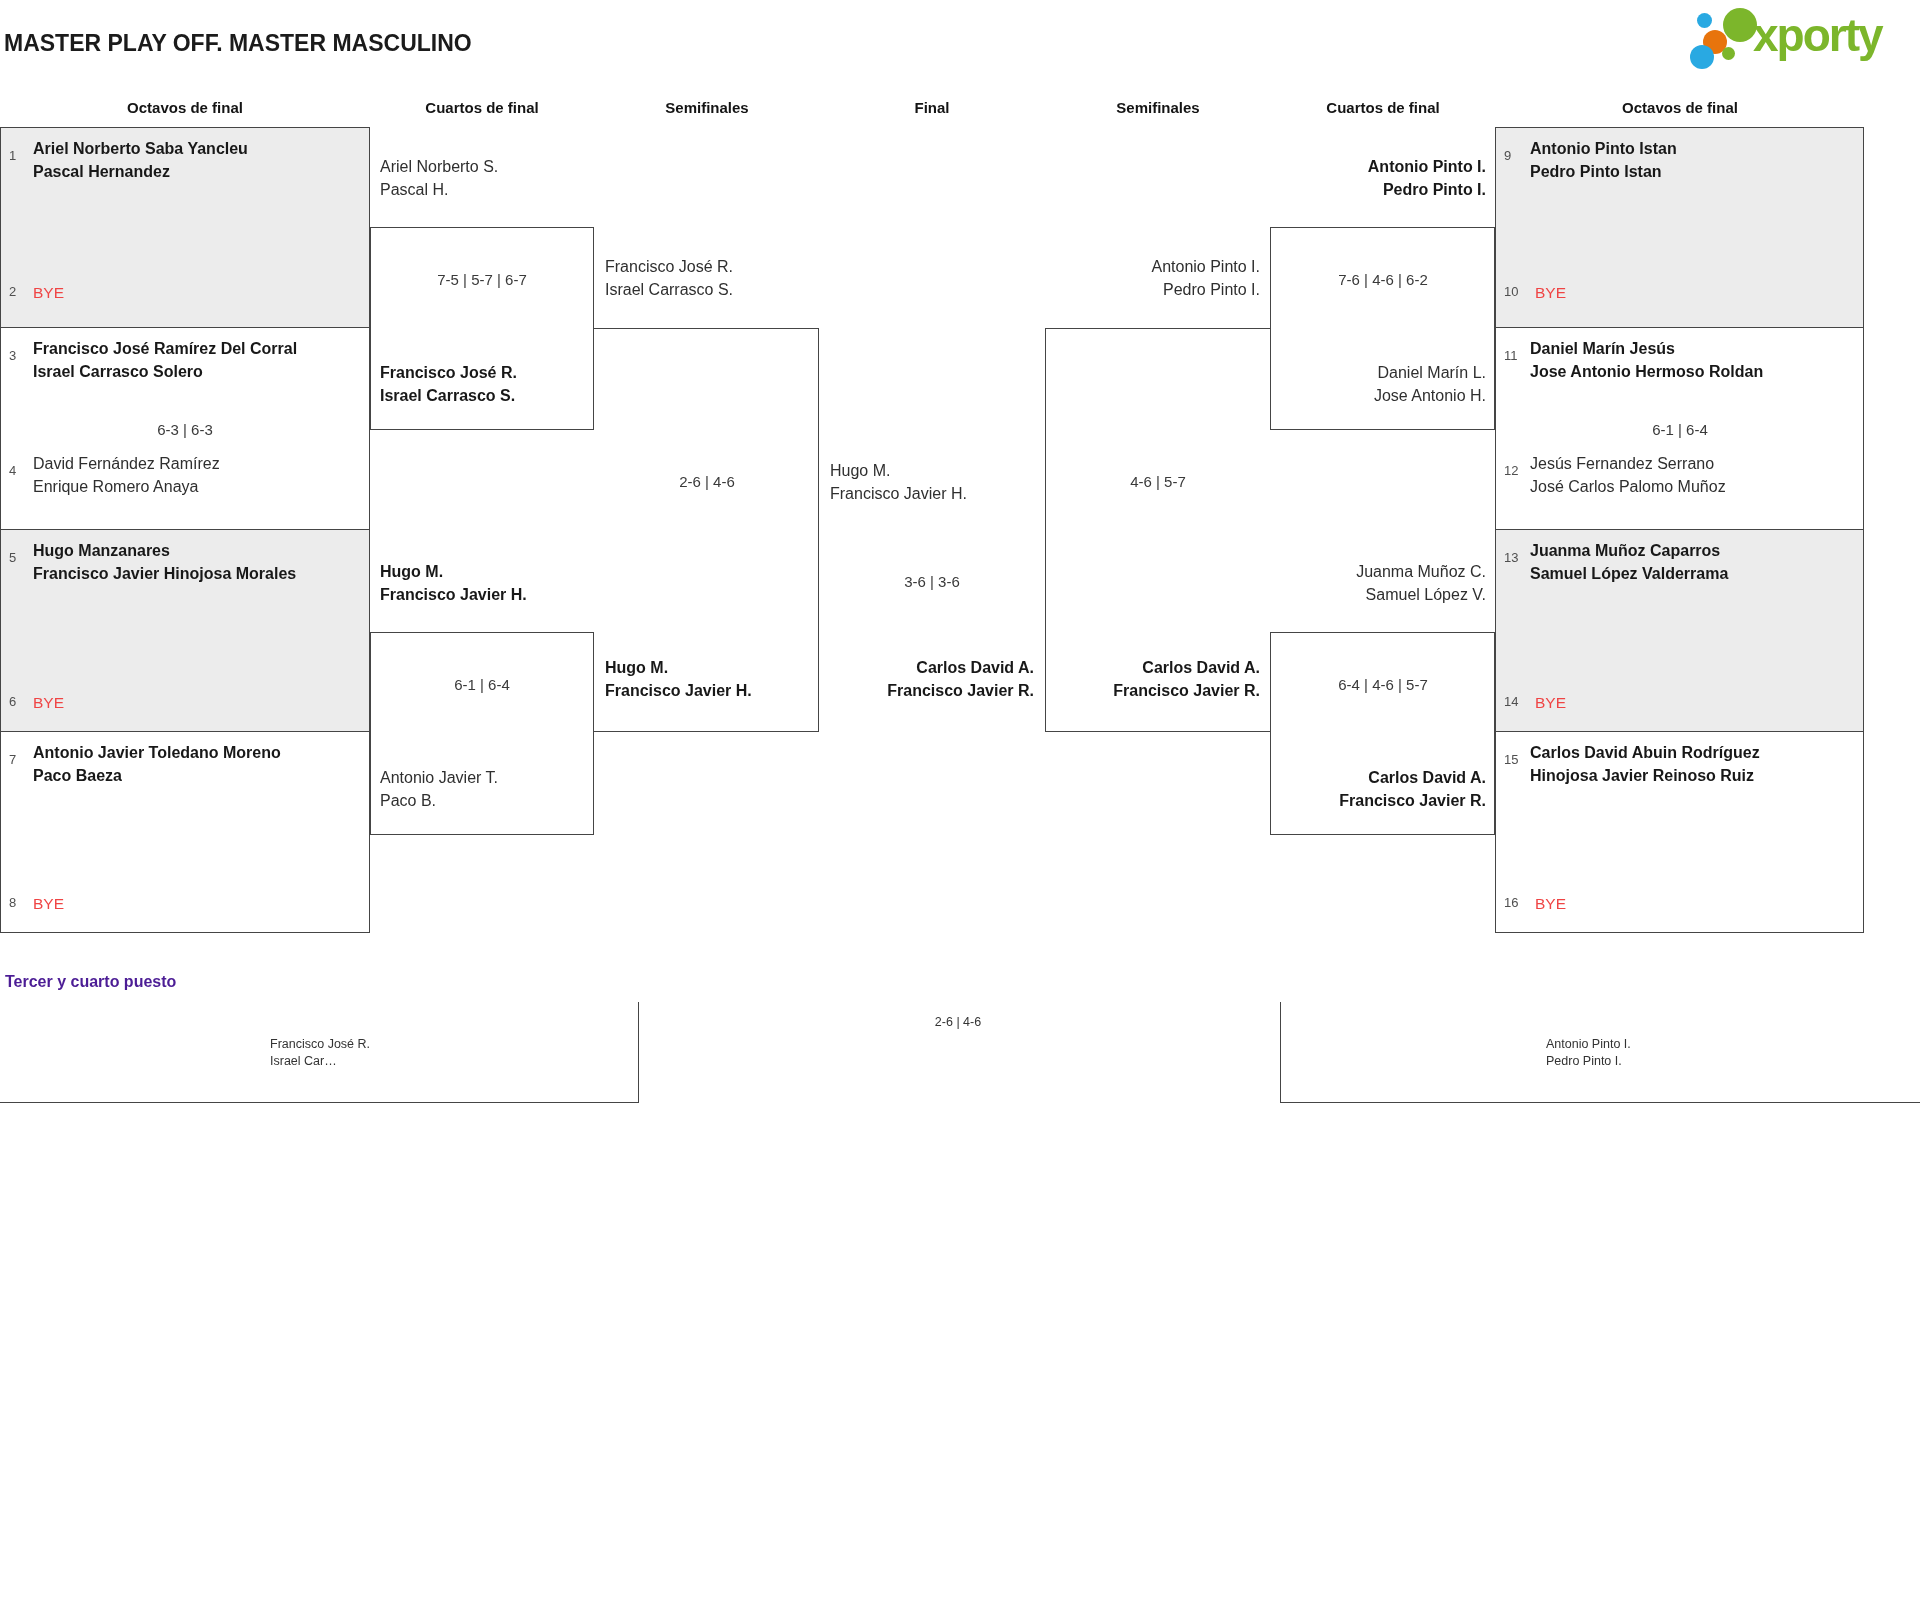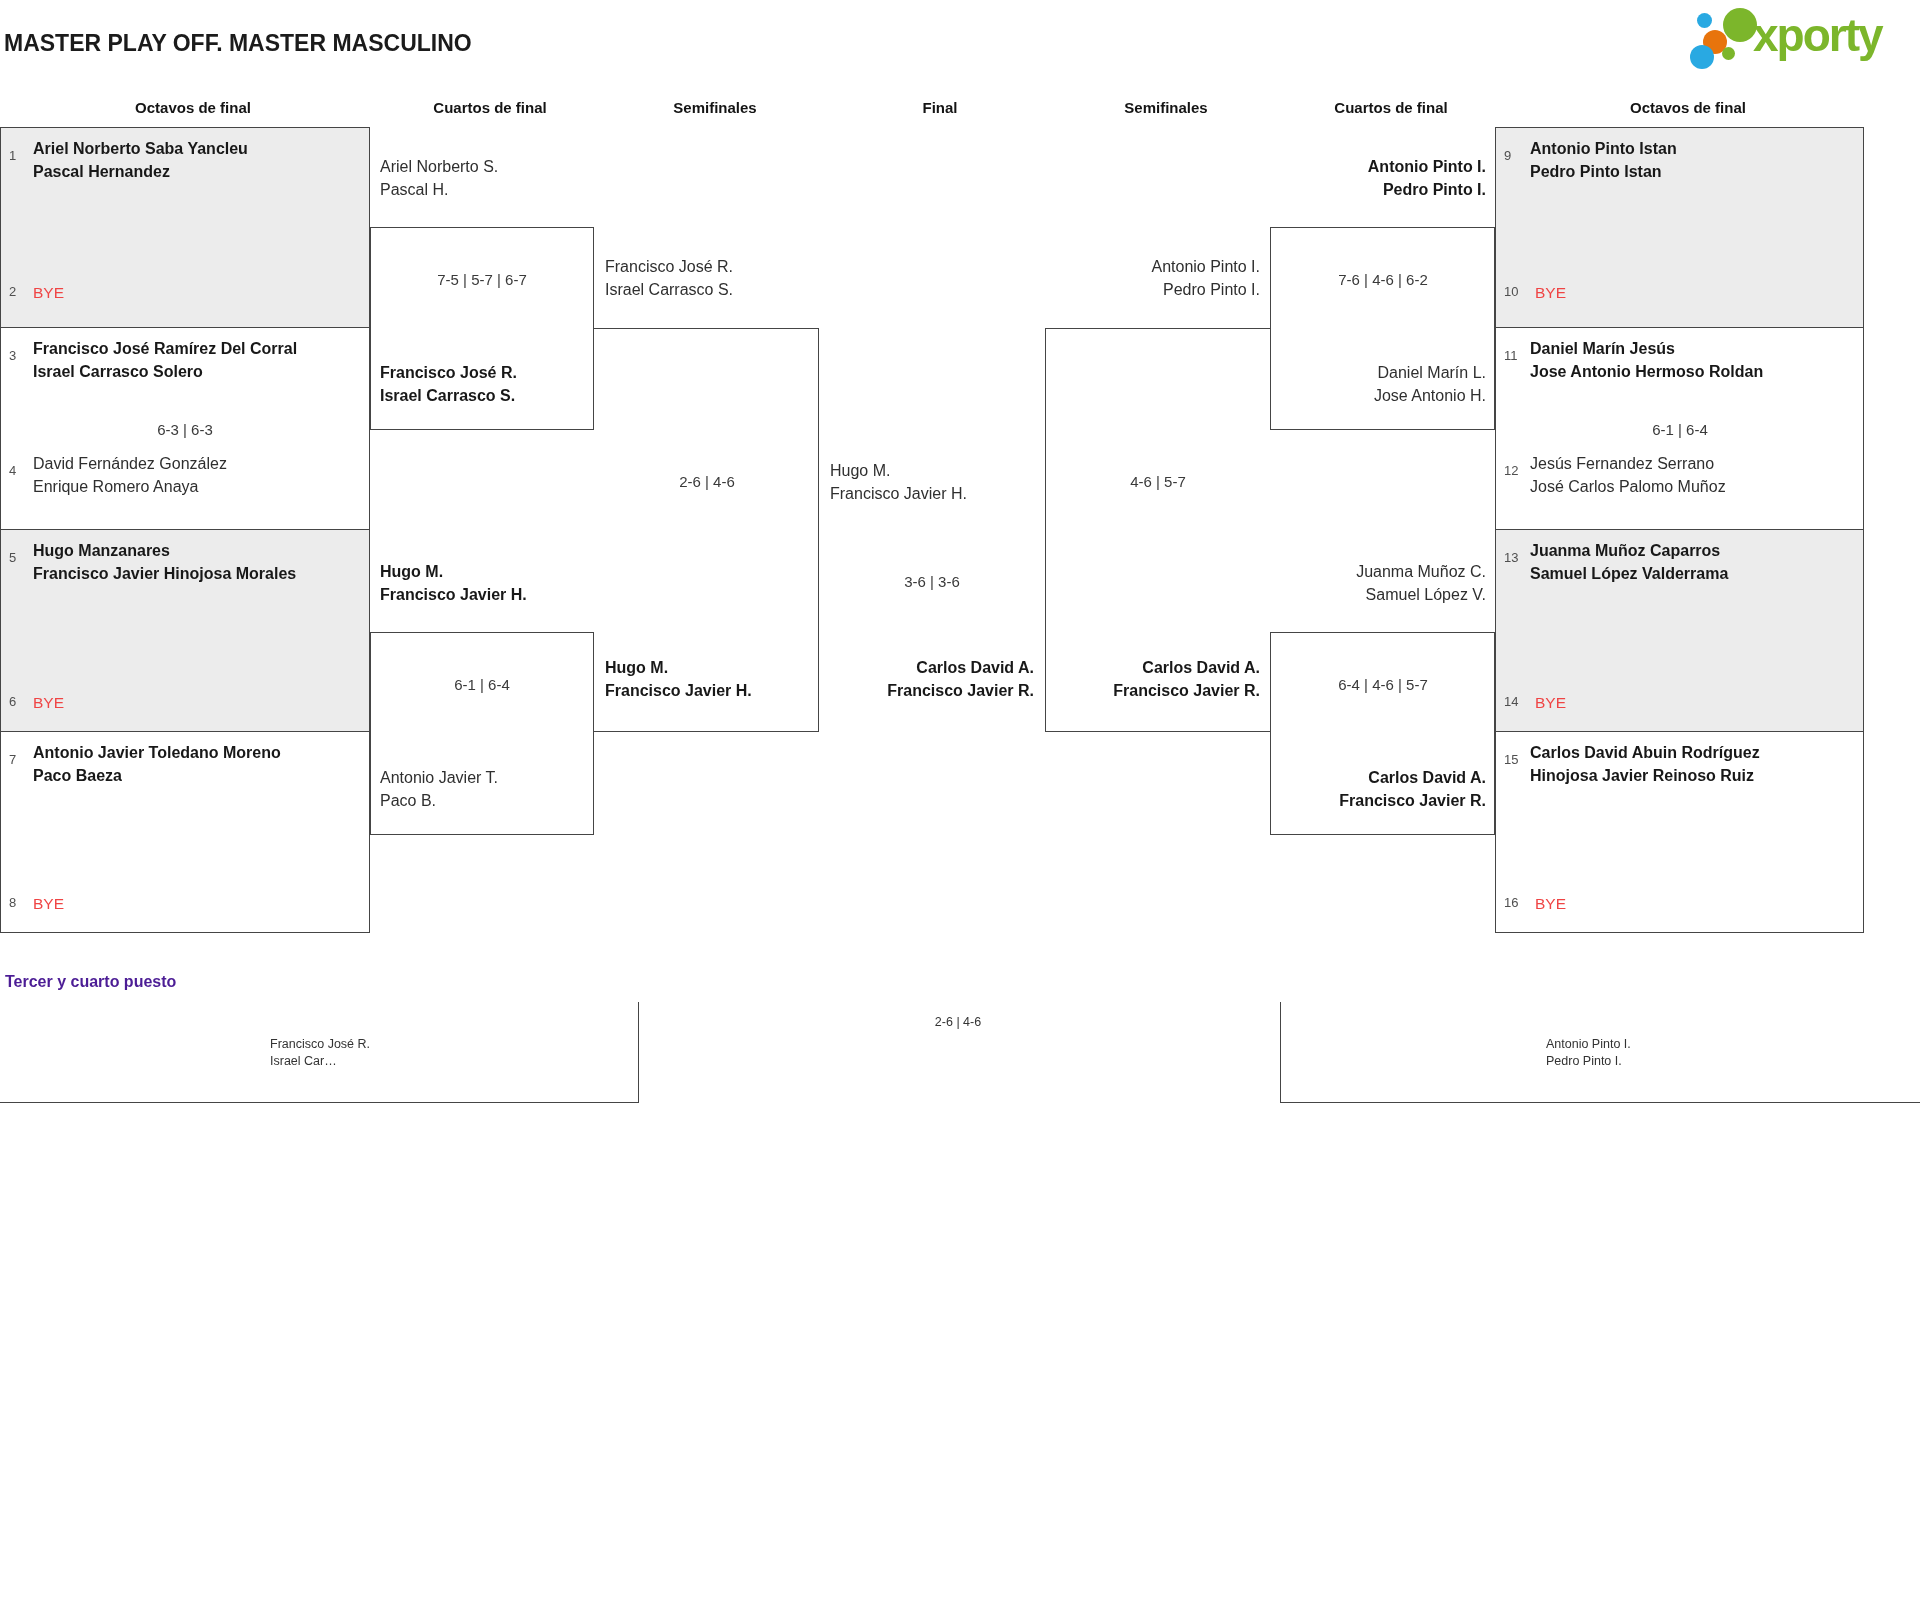--- a/index.html
+++ b/index.html
@@ -1,20 +1,20 @@
 <!DOCTYPE html>
 <html><head>
 <meta charset="utf-8">
 <style>
   html,body{margin:0;padding:0;background:#fff;}
   #page{position:relative;width:1920px;height:1601px;background:#fff;overflow:hidden;
         font-family:"Liberation Sans",sans-serif;}
   .title{position:absolute;left:4px;font-size:23px;font-weight:700;color:#1b1b1b;white-space:nowrap;}
   .hdr{position:absolute;top:99px;font-size:15px;font-weight:700;color:#141414;
-       transform:translateX(-50%);white-space:nowrap;margin-left:8px;}
+       transform:translateX(-50%);white-space:nowrap;}
   .box{position:absolute;border:1px solid #454545;box-sizing:border-box;background:#fff;}
   .box.g{background:#ececec;}
   .sfl{position:absolute;border:1px solid #454545;border-left:none;box-sizing:border-box;}
   .sfr{position:absolute;border:1px solid #454545;border-right:none;box-sizing:border-box;}
   .tpl{position:absolute;border-right:1px solid #454545;border-bottom:1px solid #454545;box-sizing:border-box;}
   .tpr{position:absolute;border-left:1px solid #454545;border-bottom:1px solid #454545;box-sizing:border-box;}
   .team{position:absolute;font-size:16px;line-height:23px;font-weight:400;color:#2f2f2f;white-space:nowrap;}
   .team.w{font-weight:700;color:#181818;}
   .team.ra{text-align:right;}
   .score{position:absolute;font-size:15px;color:#3a3a3a;transform:translateX(-50%);white-space:nowrap;}
@@ -78,21 +78,21 @@
   <div class="bye" style="left:33px;top:284px">BYE</div>
 
   <div class="seed" style="left:9px;top:348px">3</div>
   <div class="team w" style="left:33px;top:337px">
     <div>Francisco José Ramírez Del Corral</div>
       <div>Israel Carrasco Solero</div>
   </div>
   <div class="score" style="left:185px;top:421px">6-3 | 6-3</div>
   <div class="seed" style="left:9px;top:463px">4</div>
   <div class="team" style="left:33px;top:452px">
-    <div>David Fernández González</div>
+    <div>David Fernández Ramírez</div>
       <div>Enrique Romero Anaya</div>
   </div>
 
   <div class="seed" style="left:9px;top:550px">5</div>
   <div class="team w" style="left:33px;top:539px">
     <div>Hugo Manzanares</div>
       <div>Francisco Javier Hinojosa Morales</div>
   </div>
   <div class="seed" style="left:9px;top:694px">6</div>
   <div class="bye" style="left:33px;top:694px">BYE</div>

